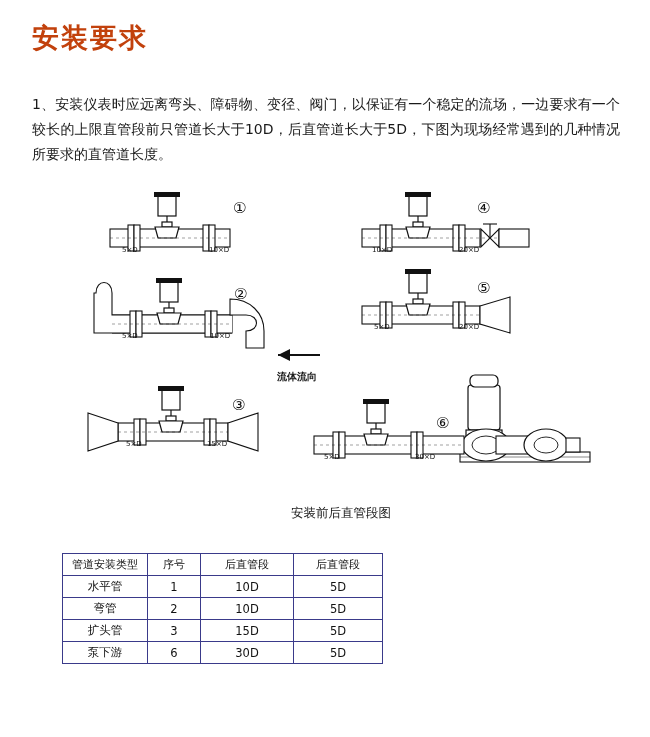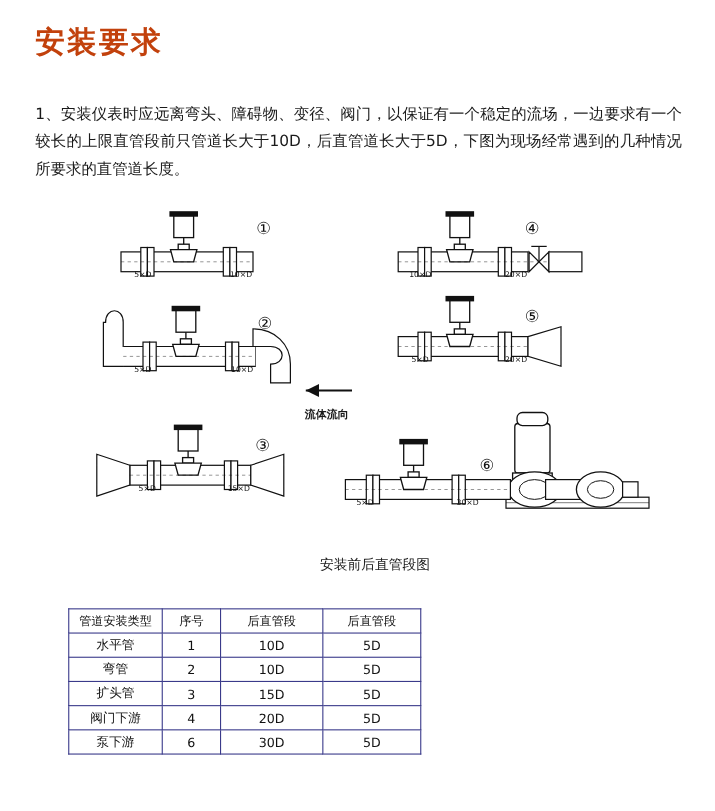--- a/index.html
+++ b/index.html
@@ -315,26 +315,20 @@
         <td>10D</td>
         <td>5D</td>
       </tr>
       <tr>
         <td>扩头管</td>
         <td>3</td>
         <td>15D</td>
         <td>5D</td>
       </tr>
       <tr>
-        <td>阀门下游</td>
-        <td>4</td>
-        <td>20D</td>
-        <td>5D</td>
-      </tr>
-      <tr>
         <td>泵下游</td>
         <td>6</td>
         <td>30D</td>
         <td>5D</td>
       </tr>
     </tbody>
   </table>
 
 
 </div>

